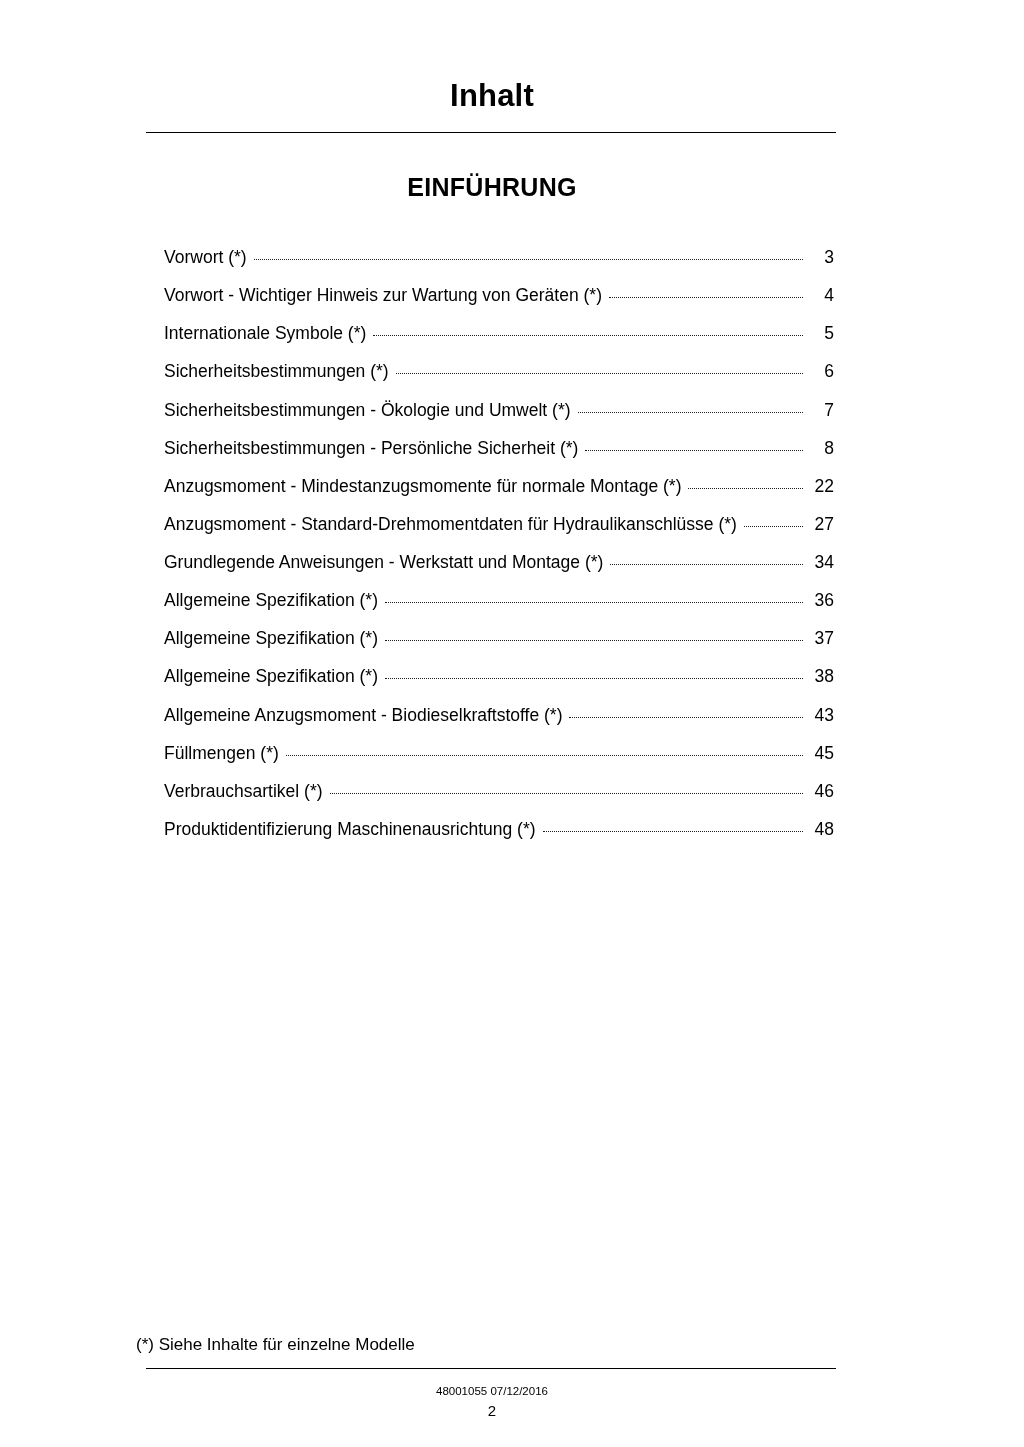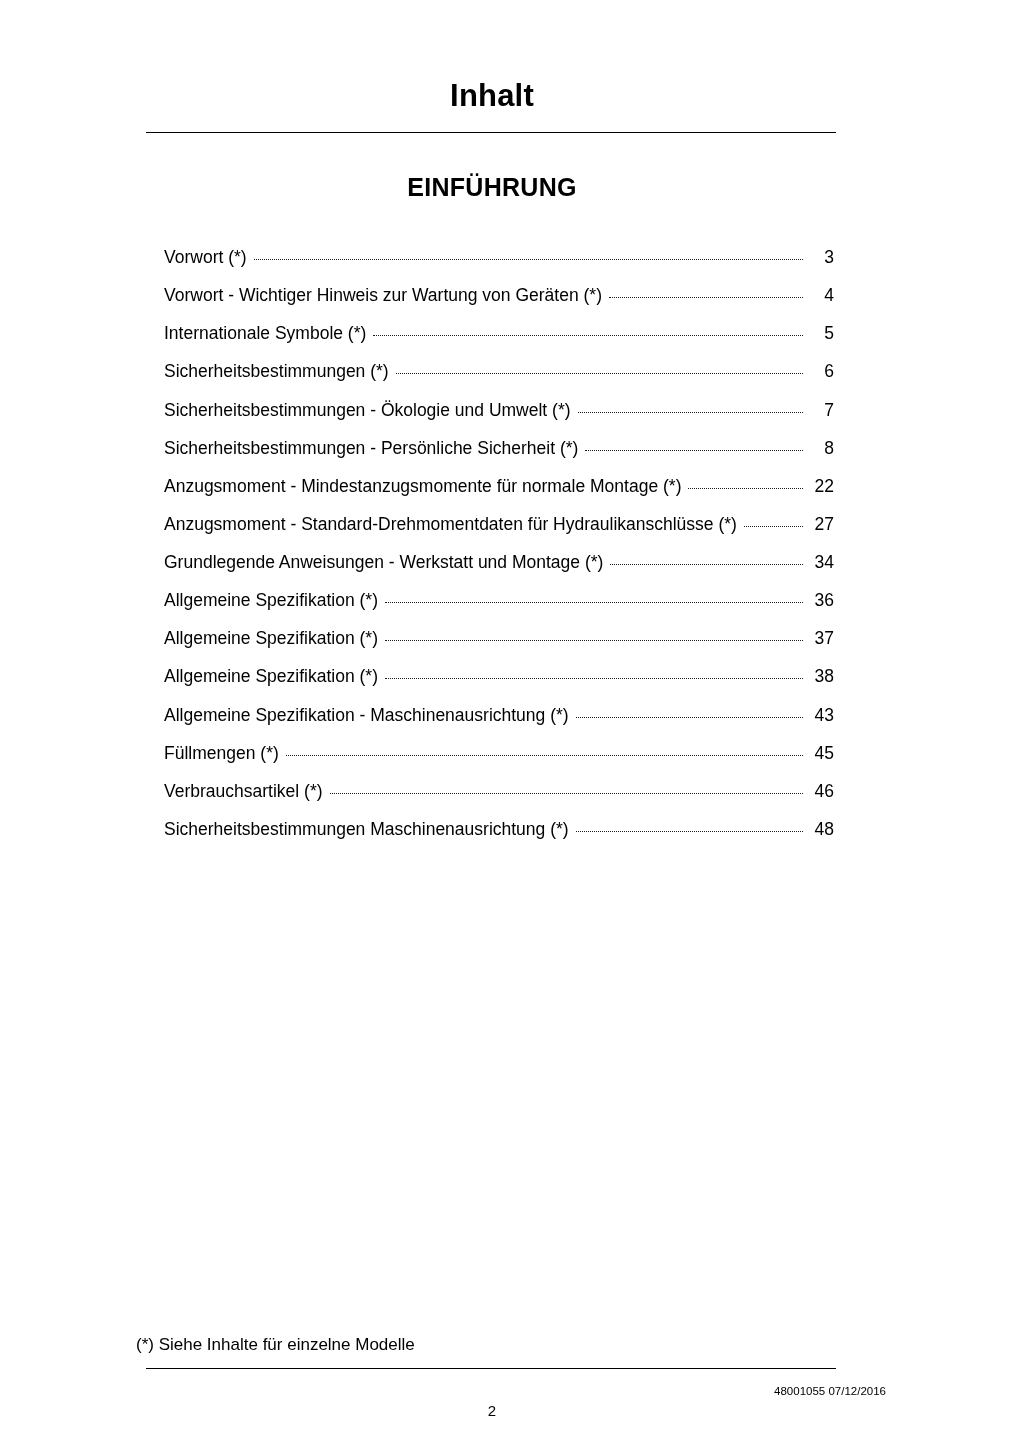--- a/index.html
+++ b/index.html
@@ -80,21 +80,21 @@
     right: 90px;
     bottom: 70px;
     border: none;
     border-top: 1.2px solid #000;
   }
   .footer-code {
     position: absolute;
     left: 0;
     right: 40px;
     bottom: 50px;
-    text-align: right;
+    text-align: center;
     font-size: 11.5px;
   }
   .footer-pagenum {
     position: absolute;
     left: 0;
     right: 40px;
     bottom: 28px;
     text-align: center;
     font-size: 15px;
   }
@@ -164,36 +164,36 @@
         <span class="toc-label">Allgemeine Spezifikation (*)</span>
         <span class="toc-dots"></span>
         <span class="toc-page">37</span>
       </div>
       <div class="toc-row">
         <span class="toc-label">Allgemeine Spezifikation (*)</span>
         <span class="toc-dots"></span>
         <span class="toc-page">38</span>
       </div>
       <div class="toc-row">
-        <span class="toc-label">Allgemeine Spezifikation - Maschinenausrichtung (*)</span>
+        <span class="toc-label">Allgemeine Anzugsmoment - Biodieselkraftstoffe (*)</span>
         <span class="toc-dots"></span>
         <span class="toc-page">43</span>
       </div>
       <div class="toc-row">
         <span class="toc-label">Füllmengen (*)</span>
         <span class="toc-dots"></span>
         <span class="toc-page">45</span>
       </div>
       <div class="toc-row">
         <span class="toc-label">Verbrauchsartikel (*)</span>
         <span class="toc-dots"></span>
         <span class="toc-page">46</span>
       </div>
       <div class="toc-row">
-        <span class="toc-label">Sicherheitsbestimmungen Maschinenausrichtung (*)</span>
+        <span class="toc-label">Produktidentifizierung Maschinenausrichtung (*)</span>
         <span class="toc-dots"></span>
         <span class="toc-page">48</span>
       </div>
     </div>
 
   <div class="footnote">(*) Siehe Inhalte für einzelne Modelle</div>
   <hr class="footer-rule">
   <div class="footer-code">48001055 07/12/2016</div>
   <div class="footer-pagenum">2</div>
 

